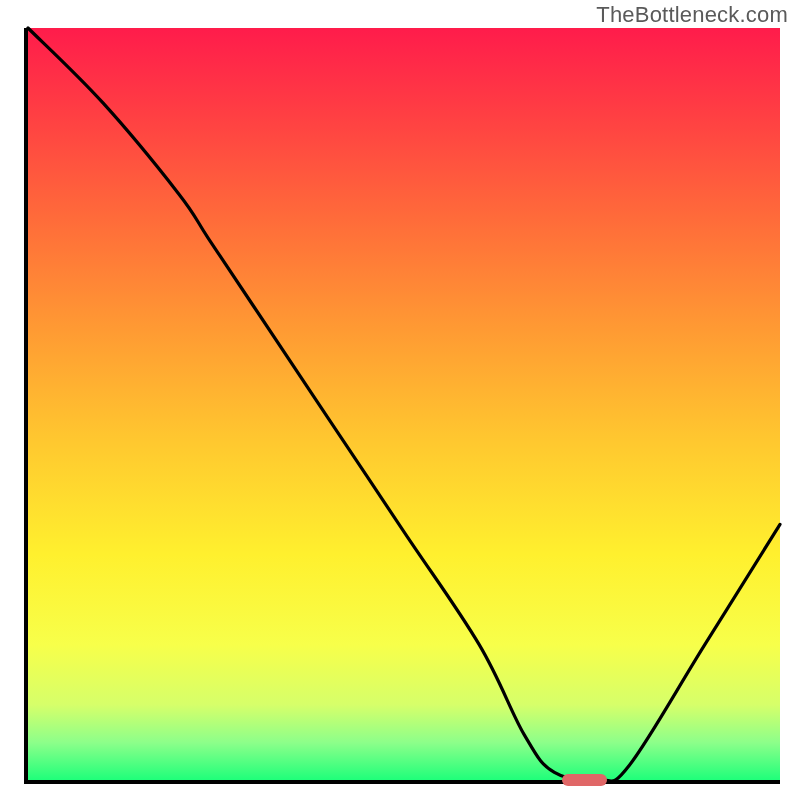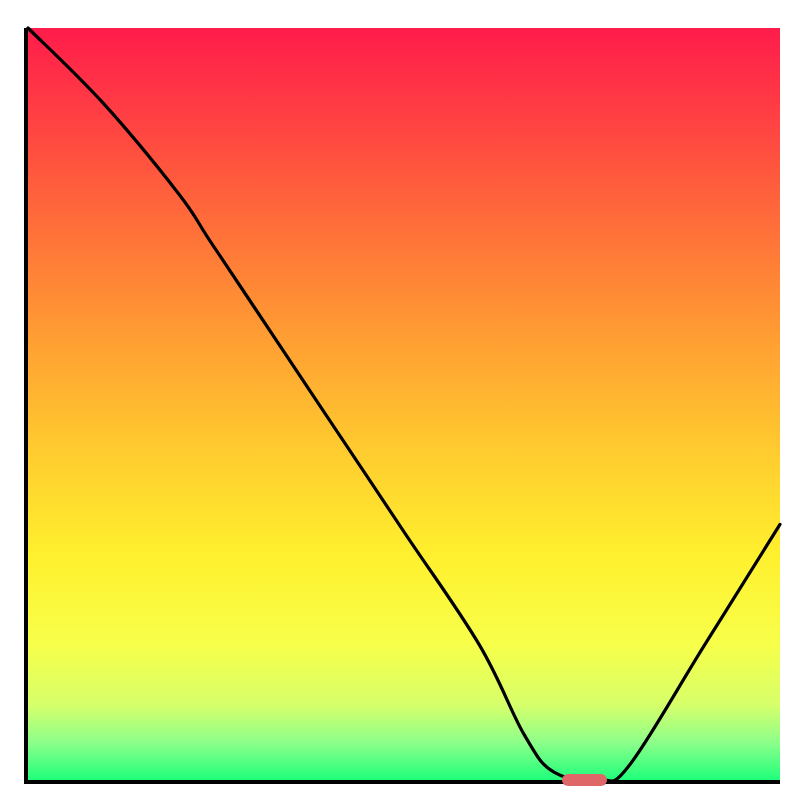--- a/index.html
+++ b/index.html
@@ -55,20 +55,21 @@
     height: 12px;
     border-radius: 6px;
     background: #e06767;
   }
 </style>
 </head>
 <body>
 
 <div class="container">
 
+  <div class="watermark">TheBottleneck.com</div>
 
   <div class="plot-area">
 
     <svg class="bg" viewBox="0 0 752 752" preserveAspectRatio="none">
       <defs>
         <linearGradient id="grad" x1="0" y1="0" x2="0" y2="1">
             <stop offset="0%" stop-color="#ff1c4b"></stop>
             <stop offset="10%" stop-color="#ff3a44"></stop>
             <stop offset="25%" stop-color="#ff6a3a"></stop>
             <stop offset="40%" stop-color="#ff9a33"></stop>

